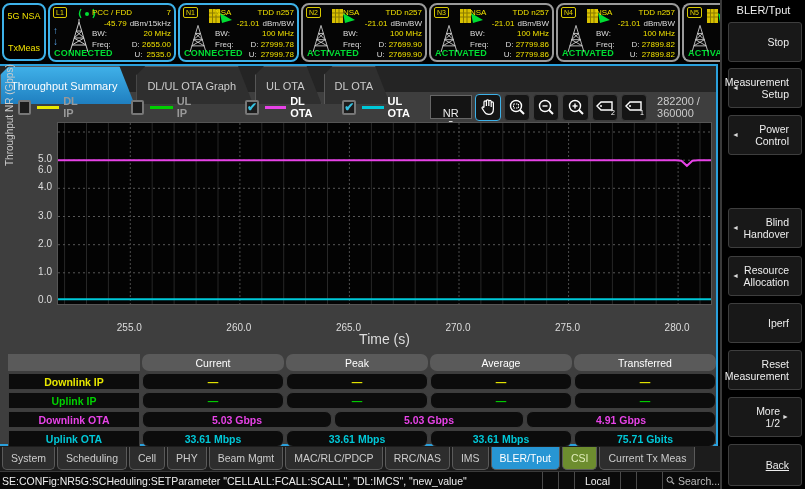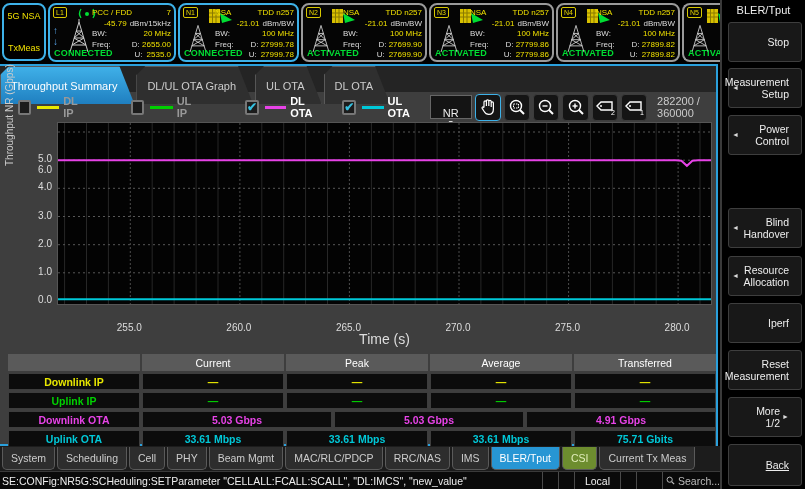--- a/index.html
+++ b/index.html
@@ -67,21 +67,21 @@
   .ylab { left:4px; top:100px; width:16px; color:#ccc; font-size:10px;
           transform:rotate(-90deg); transform-origin:left top; white-space:nowrap; }
   .ytick { position:absolute; right:0; color:#ddd; font-size:10px; }
   .xtick { position:absolute; color:#ddd; font-size:10px; transform:translateX(-50%); }
   .xlabel { left:57px; top:265px; width:655px; text-align:center; color:#ddd; font-size:14px; }
 
   
   #tput-table { left:8px; top:288px; width:708px; }
   .trow { display:flex; height:17px; margin-bottom:2px; }
   .trow .c0 { width:132px; }
-  .trow .cv { flex:1; margin-left:2px; }
+  .trow .cv { flex:1; margin-left:2px;border-radius:7px; }
   .tcell { display:flex; align-items:center; justify-content:center; font-size:10.5px; }
   .thead .tcell { background:#5a5a5a; color:#fff; }
   .tdata .tcell { background:#0c0c0c; border:1px solid #3d3d3d; font-weight:bold; }
 
   
   #bottombar { left:0; top:446px; width:720px; height:25px; background:#1c1c1c; display:flex; align-items:flex-start; padding:1px 0 0 2px;}
   .btab { height:23px; background:#2d2d2d; border:1px solid #5a5a5a; border-top:none;
           border-radius:0 0 5px 5px; color:#ccc; font-size:10.5px; display:flex; align-items:center;
           justify-content:center; margin-right:2px; padding:0 8px; }
   .btab.blue { background:#2796d4; color:#fff; }

